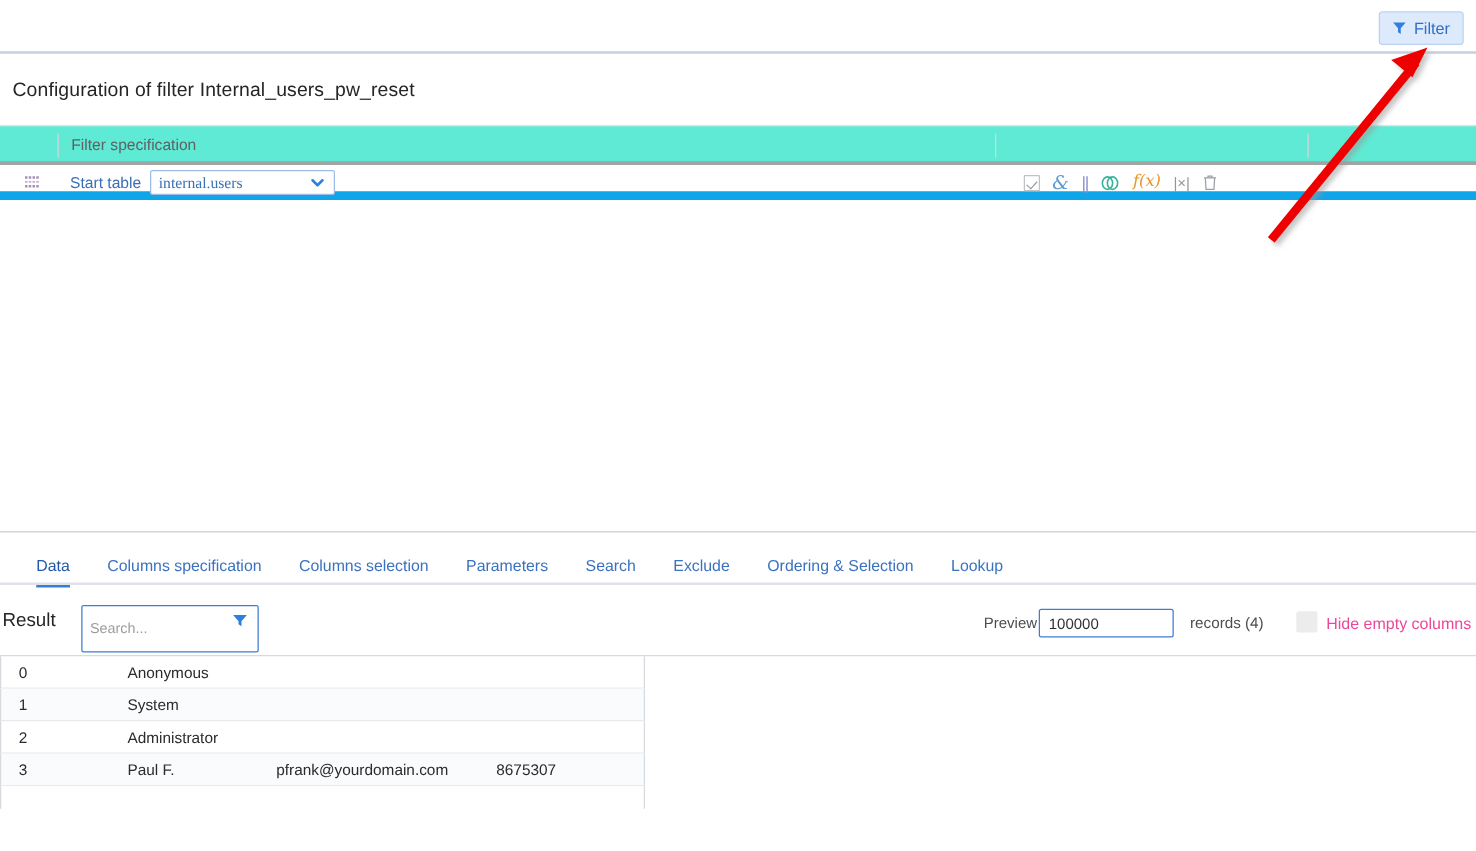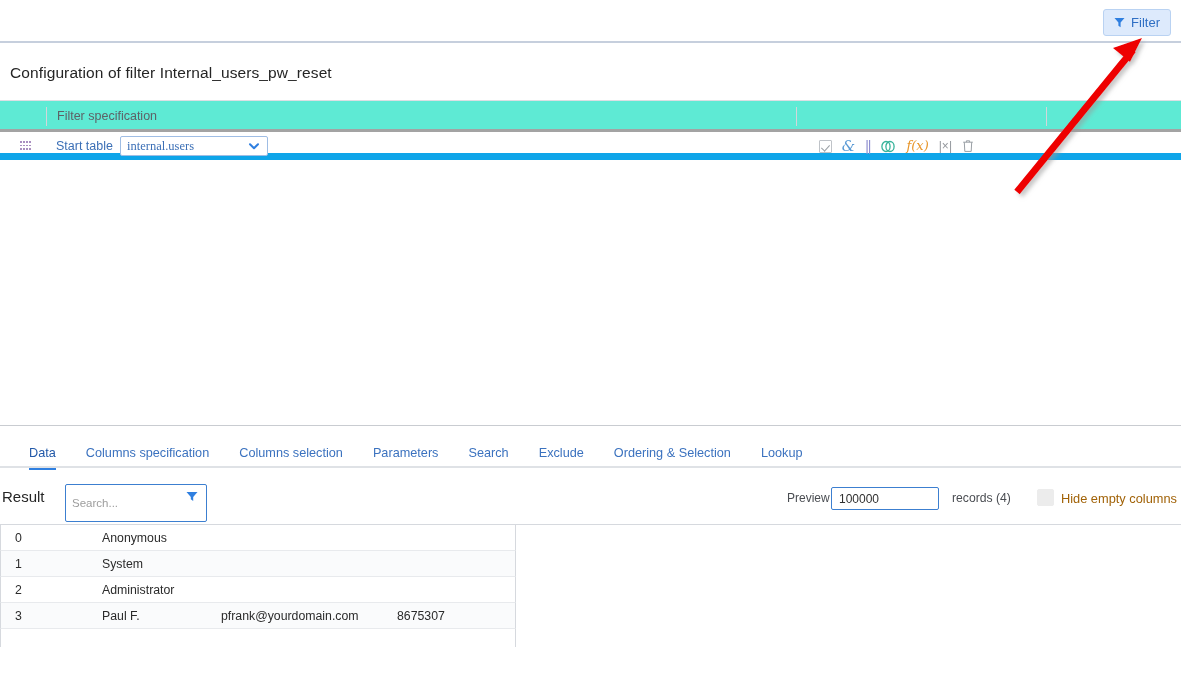--- a/index.html
+++ b/index.html
@@ -144,21 +144,21 @@
     position: absolute; left: 831px; top: 487px; width: 108px; height: 23px;
     border: 1px solid #3c7fd0; border-radius: 2px; background: #fff;
     font-size: 12px; color: #303030;
     display: flex; align-items: center; padding: 0 7px;
   }
   .records-label { position: absolute; left: 952px; top: 491px; font-size: 12.2px; color: #4a4d52; }
   .hide-empty-box {
     position: absolute; left: 1037px; top: 489px; width: 17px; height: 17px;
     background: #ececec; border: 1px solid #ececec; border-radius: 2px; cursor: pointer;
   }
-  .hide-empty-label { position: absolute; left: 1061px; top: 491px; font-size: 12.8px; color: #a16207; }
+  .hide-empty-label { position: absolute; left: 1061px; top: 491px; font-size: 12.8px; color: #ec4899; }
 
   
   .grid {
     position: absolute; left: 0; top: 524px; width: 1181px; height: 157px;
     border-top: 1px solid #d6d9de;
   }
   .grid-head {
     position: relative; height: 26px; background: #f4f5f6;
     border-bottom: 1px solid #d6d9de;
   }

